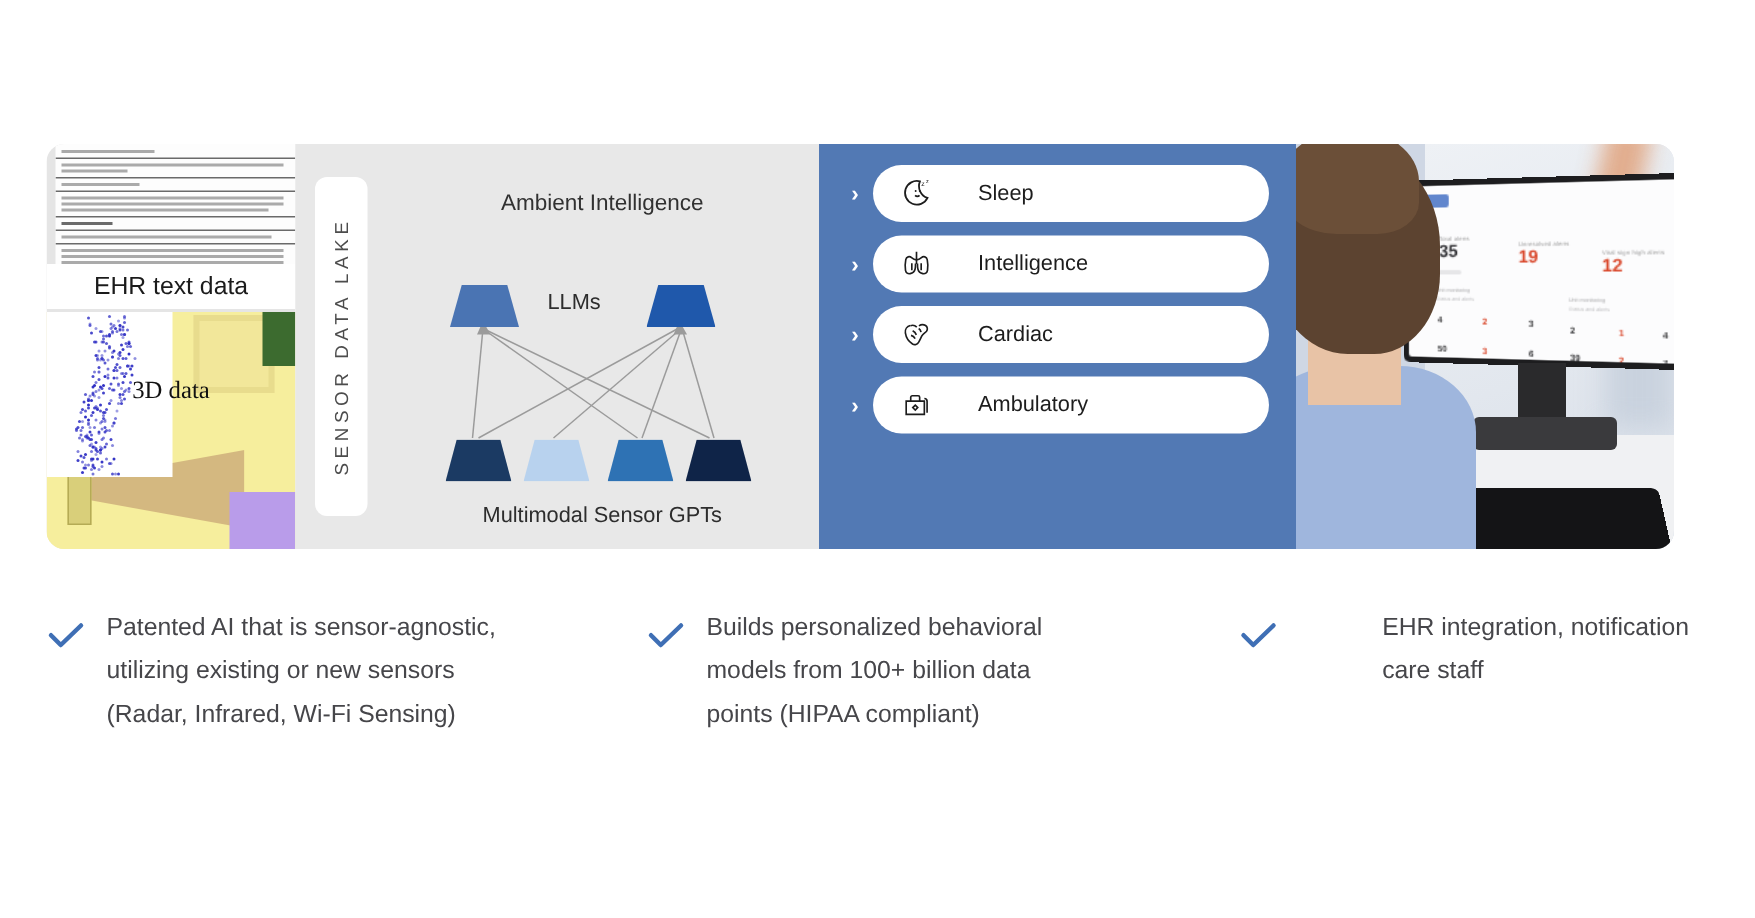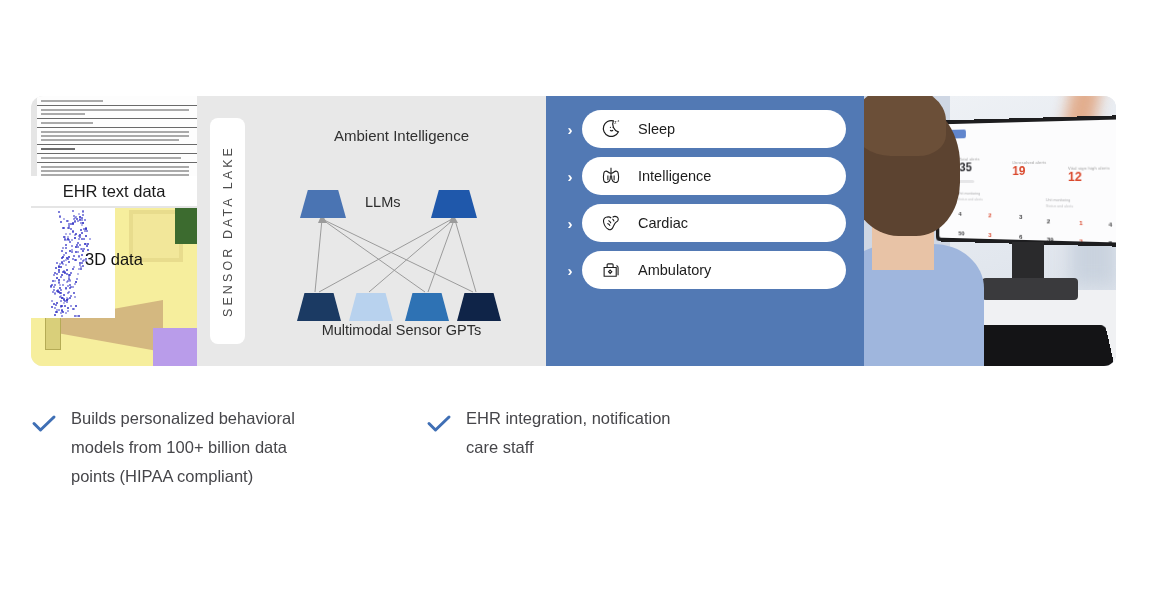--- a/index.html
+++ b/index.html
@@ -130,20 +130,21 @@
     background: #b99cea;
   }
   .threed-caption {
     position: absolute;
     left: 0; right: 0;
     top: 42px;
     text-align: center;
     font-size: 16.5px;
     color: #111111;
     z-index: 4;
+    font-family: Liberation Serif, serif;
   }
 
   
   .panel-lake {
     position: relative;
     width: 349px;
     height: 100%;
     background: #e8e8e8;
     flex: 0 0 349px;
   }
@@ -180,21 +181,21 @@
     position: absolute;
     left: 168px;
     top: 98px;
     font-size: 14.5px;
     color: #2d2d2d;
   }
   .gpt-label {
     position: absolute;
     left: 70px;
     right: 10px;
-    bottom: 28px;
+    bottom: 14px;
     text-align: center;
     font-size: 14.5px;
     color: #2d2d2d;
   }
   .trap {
     position: absolute;
     clip-path: polygon(17% 0, 83% 0, 100% 100%, 0 100%);
   }
   .svg-edges {
     position: absolute;
@@ -239,21 +240,21 @@
   }
   .cap-icon {
     width: 26px;
     height: 26px;
     flex: 0 0 26px;
     display: flex;
     align-items: center;
     justify-content: center;
   }
   .cap-label {
-    margin-left: 14px;
+    margin-left: 28px;
     font-size: 14.5px;
     color: #1d1d1d;
   }
 
   
   .panel-photo {
     position: relative;
     flex: 1 1 auto;
     height: 100%;
     overflow: hidden;
@@ -299,21 +300,21 @@
     top: 404px;
     width: 1105px;
     display: flex;
   }
   .bullet {
     display: flex;
     align-items: flex-start;
   }
   .b1 { width: 400px; }
   .b2 { width: 395px; }
-  .b3 { width: 300px; }
+  .b3 { width: 300px; justify-content: space-between; }
   .check {
     flex: 0 0 40px;
     margin-top: 10px;
     color: #3f6fb5;
   }
   .btext {
     font-size: 16.5px;
     line-height: 29px;
     color: #46464a;
   }
@@ -778,20 +779,32 @@
     <div class="ph-kbd"></div>
     <div class="ph-scrub"></div>
     <div class="ph-neck"></div>
     <div class="ph-hair"></div>
     <div class="ph-hair2"></div>
   </div>
 </div>
 
 <div id="bullets">
 
+  <div class="bullet b1">
+    <div class="check">
+      <svg width="26" height="20" viewBox="0 0 26 20" fill="none" stroke="#3f6fb5" stroke-width="3" stroke-linecap="round" stroke-linejoin="round">
+        <path d="M3 9.5l6.5 6.5L23 3"></path>
+      </svg>
+    </div>
+    <div class="btext">
+      <div>Patented AI that is sensor-agnostic,</div>
+      <div>utilizing existing or new sensors</div>
+      <div>(Radar, Infrared, Wi-Fi Sensing)</div>
+    </div>
+  </div>
 
   <div class="bullet b2">
     <div class="check">
       <svg width="26" height="20" viewBox="0 0 26 20" fill="none" stroke="#3f6fb5" stroke-width="3" stroke-linecap="round" stroke-linejoin="round">
         <path d="M3 9.5l6.5 6.5L23 3"></path>
       </svg>
     </div>
     <div class="btext">
       <div>Builds personalized behavioral</div>
       <div>models from 100+ billion data</div>

